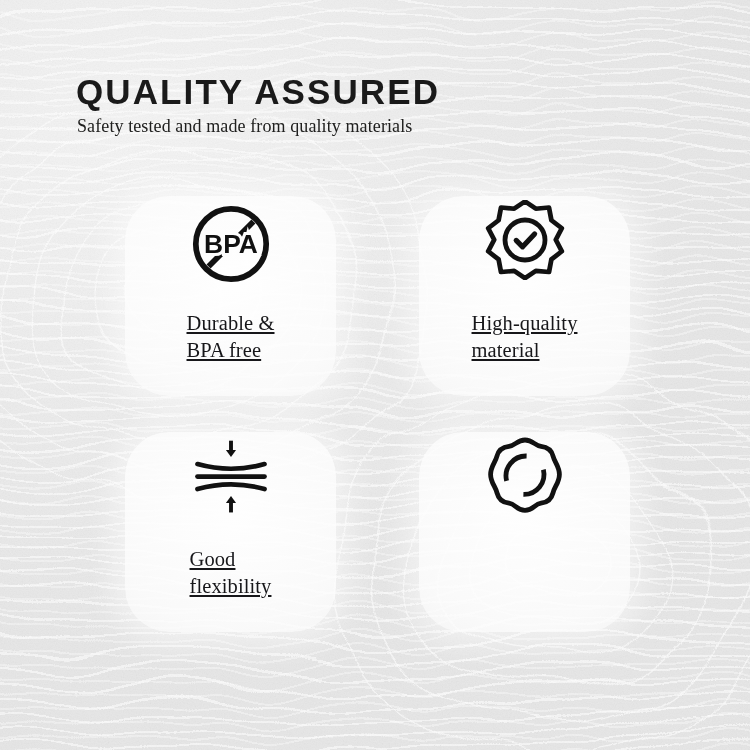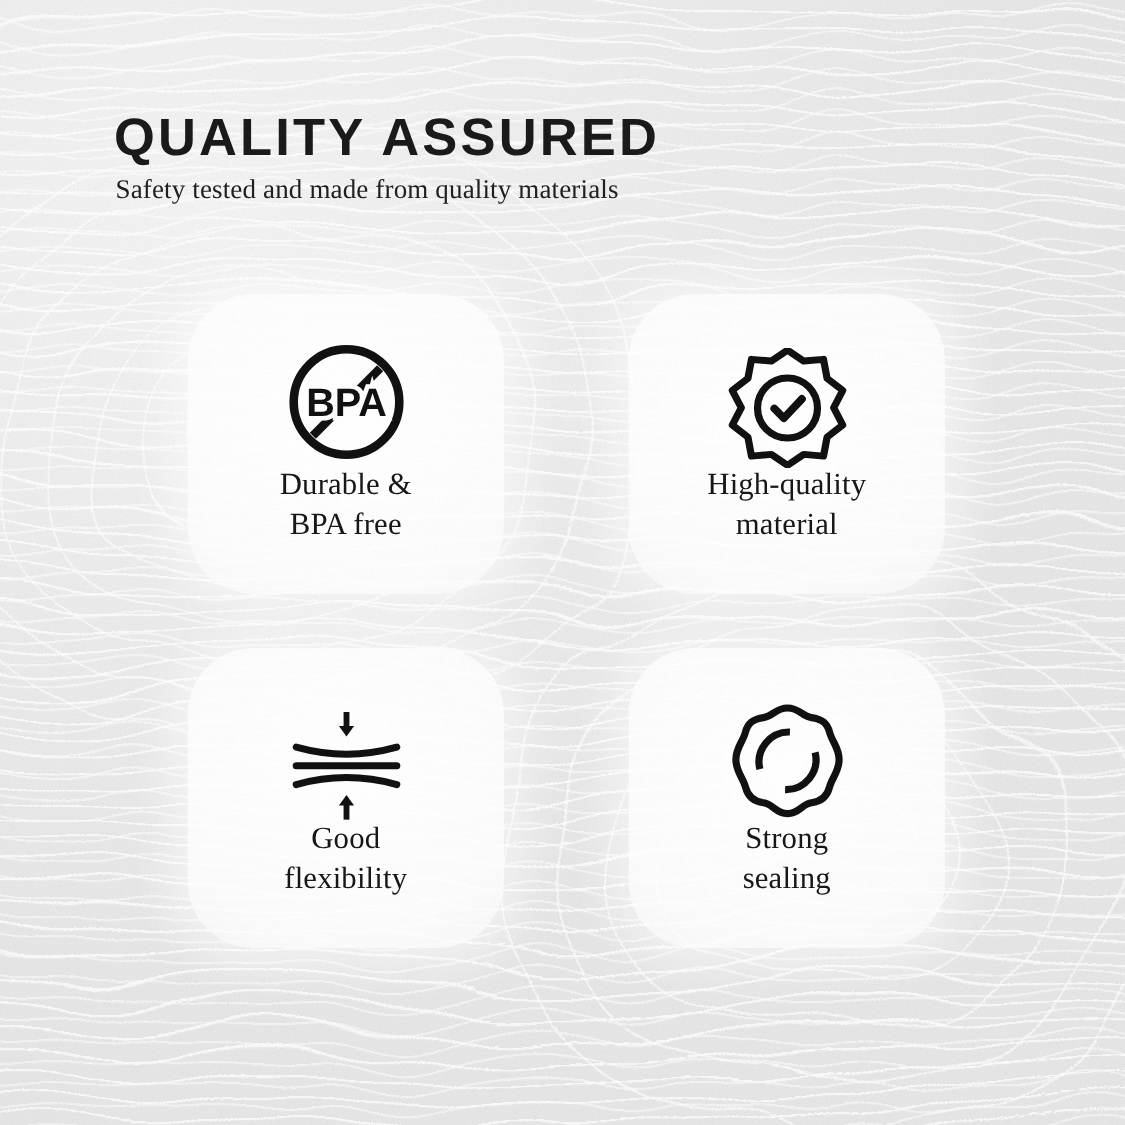--- a/index.html
+++ b/index.html
@@ -98,33 +98,34 @@
     position: absolute;
     inset: 0;
     display: flex;
     flex-direction: column;
     align-items: center;
     justify-content: flex-start;
   }
   .icon-wrap {
     height: 112px;
     display: flex;
-    align-items: flex-end;
+    align-items: flex-start;
     justify-content: center;
     margin-top: 4px;
   }
   .card-label {
     font-family: "Liberation Serif", serif;
     font-size: 20.5px;
     line-height: 1.32;
     color: #17171a;
-    text-align: center;
+    text-align: left;
     letter-spacing: .1px;
     white-space: pre-line;
     margin-top: -2px;
+    text-decoration: underline;
   }
   .icon-svg { display: block; }
 </style>
 </head>
 <body>
 
 <div id="page">
 
   <div class="bg-layer bg-base"></div>
 
@@ -327,19 +328,17 @@
                      C40 93 38 85 30 84
                      C22 83 17 79 15 71
                      C13 63 7 58 7 48
                      C7 38 13 33 15 25
                      C17 17 22 14 30 13
                      C38 12 40 5 50 5 Z" fill="none" stroke="#111111" stroke-width="6" stroke-linejoin="round"></path>
             <path d="M27 56 A25 25 0 0 1 52 25" fill="none" stroke="#111111" stroke-width="6" stroke-linecap="butt"></path>
             <path d="M73 42 A25 25 0 0 1 48 73" fill="none" stroke="#111111" stroke-width="6" stroke-linecap="butt"></path>
           </svg>
         </div>
-        <div class="card-label">Strong
-sealing</div>
       </div>
     </div>
 
   </div>
 </div>
 
 </body></html>

